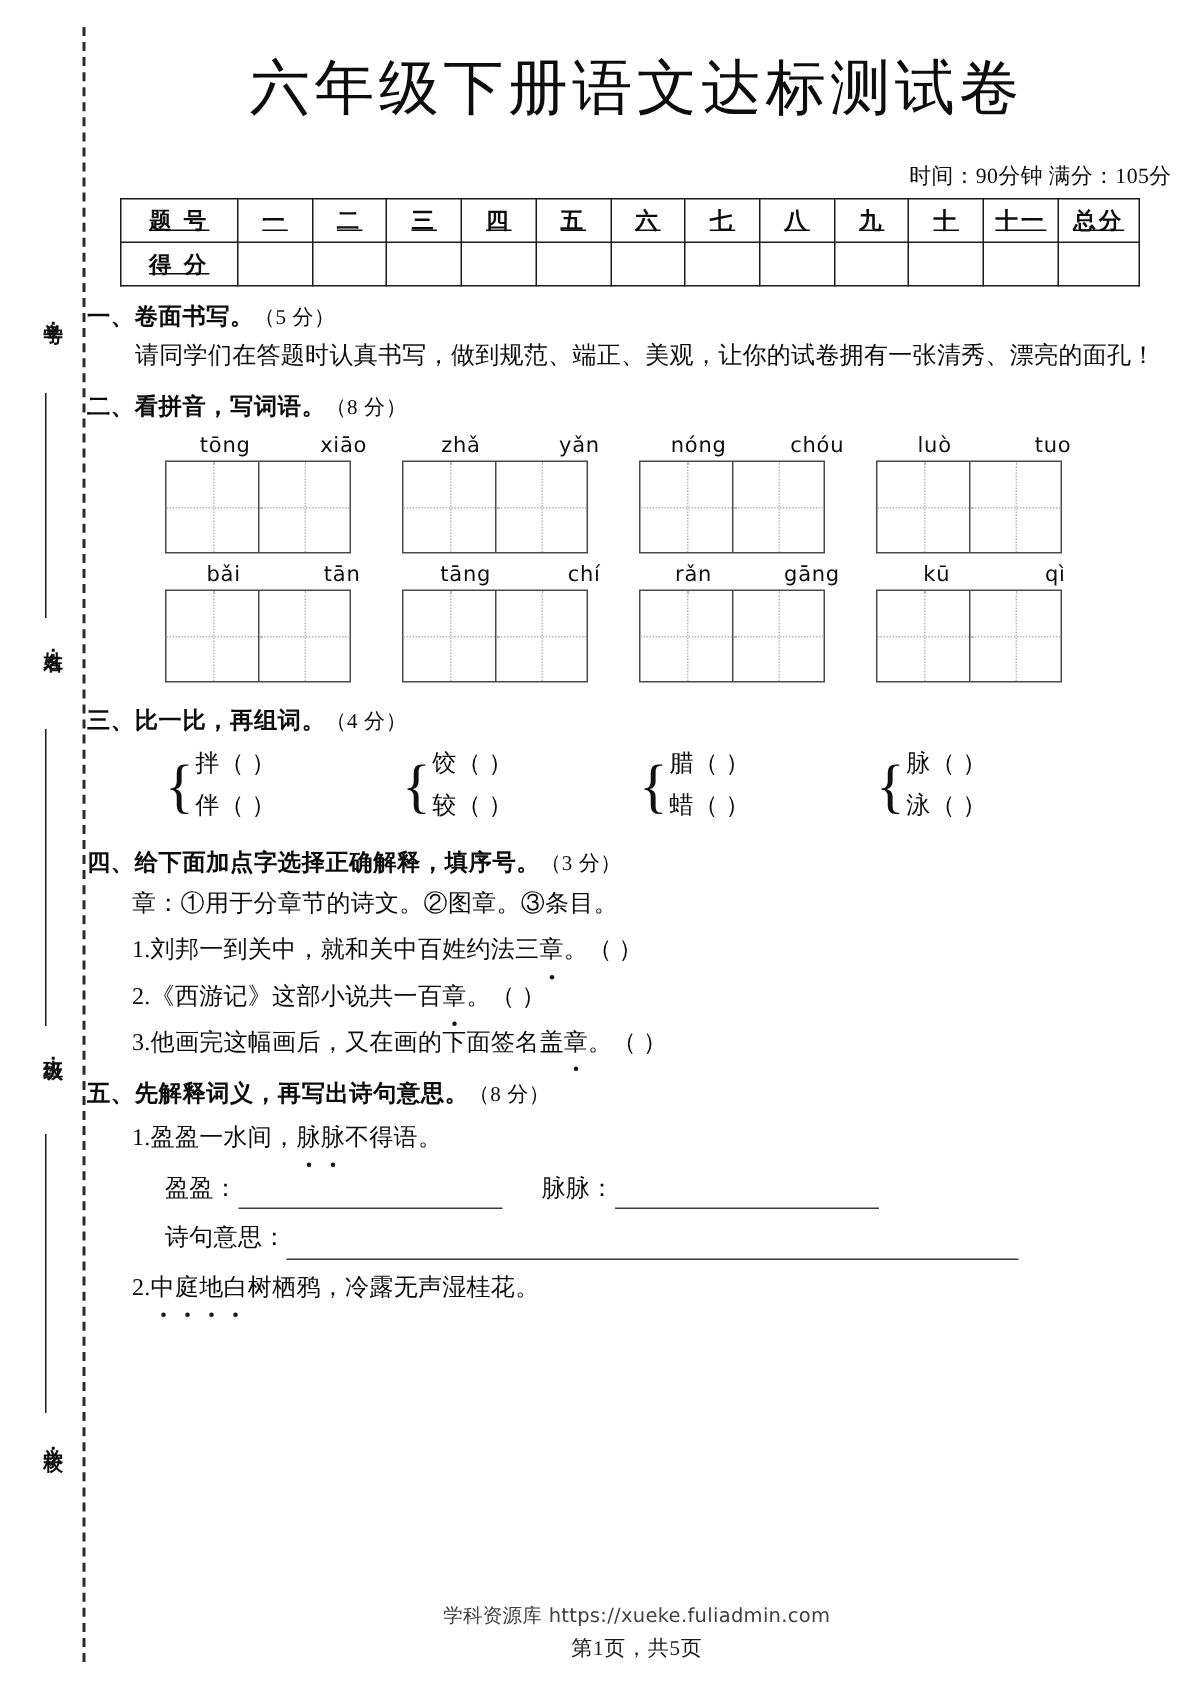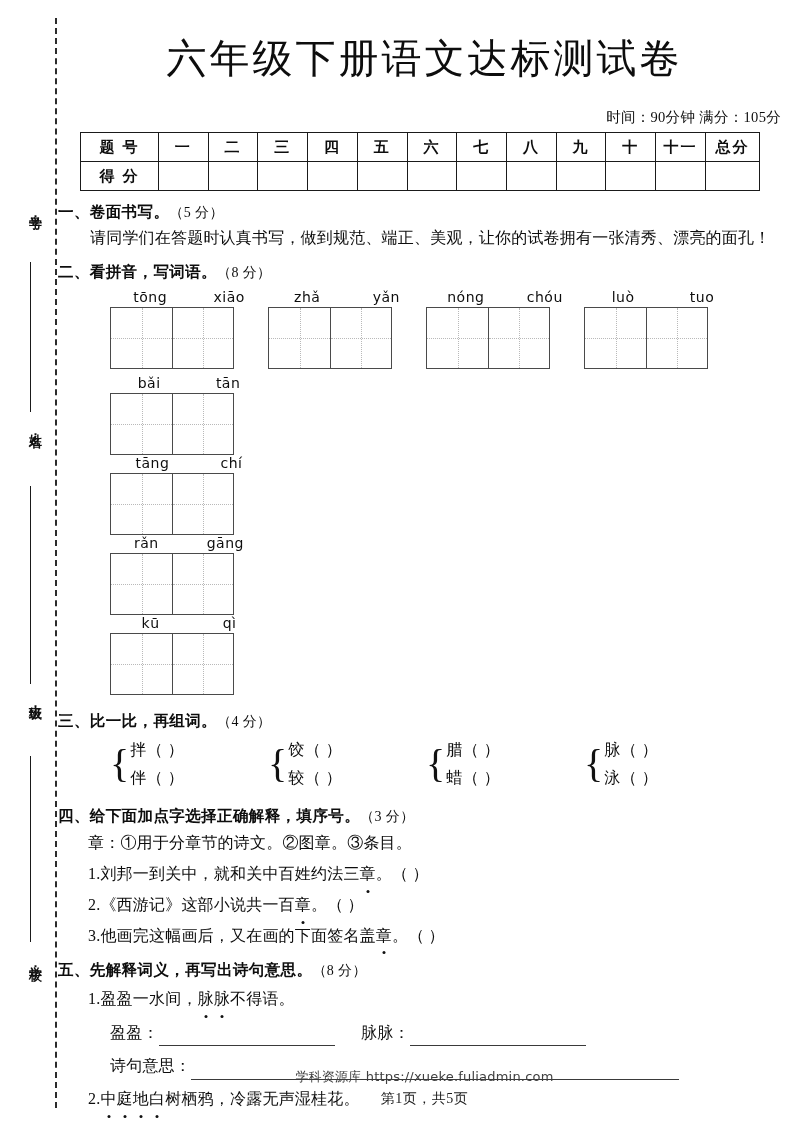--- a/index.html
+++ b/index.html
@@ -77,20 +77,21 @@
     margin-top: 26px;
     letter-spacing: 0.3px;
   }
 
   
   #score-table {
     margin: 5px 0 0 24px;
     width: 680px;
     border-collapse: collapse;
     table-layout: fixed;
+    text-decoration: underline;
   }
   #score-table td {
     border: 1.3px solid #1a1a1a;
     height: 29px;
     text-align: center;
     vertical-align: middle;
     font-size: 15px;
     font-weight: bold;
     font-family: "Liberation Sans", "DejaVu Sans", sans-serif;
     letter-spacing: 2px;
@@ -339,21 +340,21 @@
           <span>luò</span>
           <span>tuo</span>
         </div>
         <div class="tianzi">
           <div class="cell"></div>
           <div class="cell"></div>
         </div>
       </div>
     </div>
 
-    <div class="grid-row" style="flex-direction:column;">
+    <div class="grid-row" style="">
       <div class="grid-unit">
         <div class="pinyin-line">
           <span>bǎi</span>
           <span>tān</span>
         </div>
         <div class="tianzi">
           <div class="cell"></div>
           <div class="cell"></div>
         </div>
       </div>

